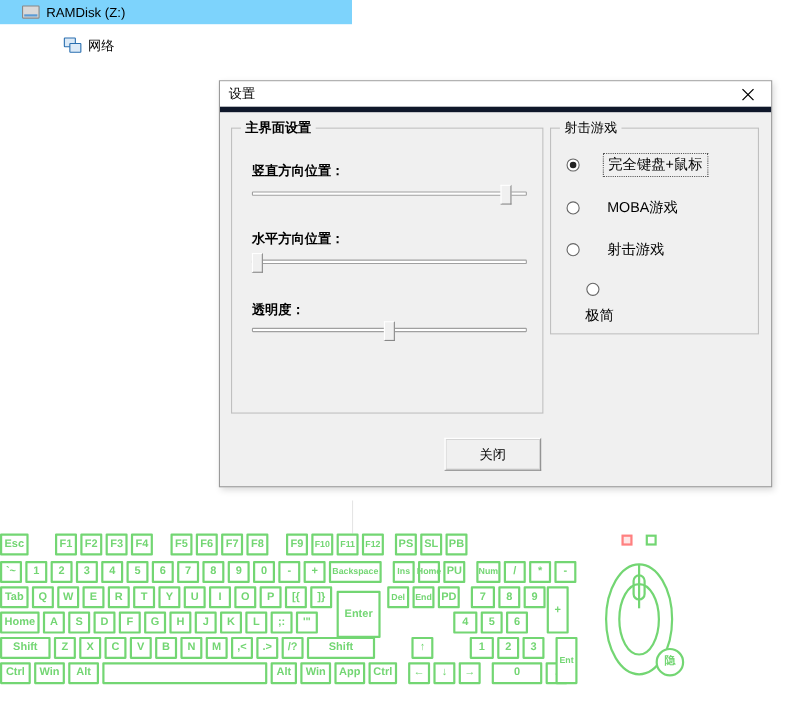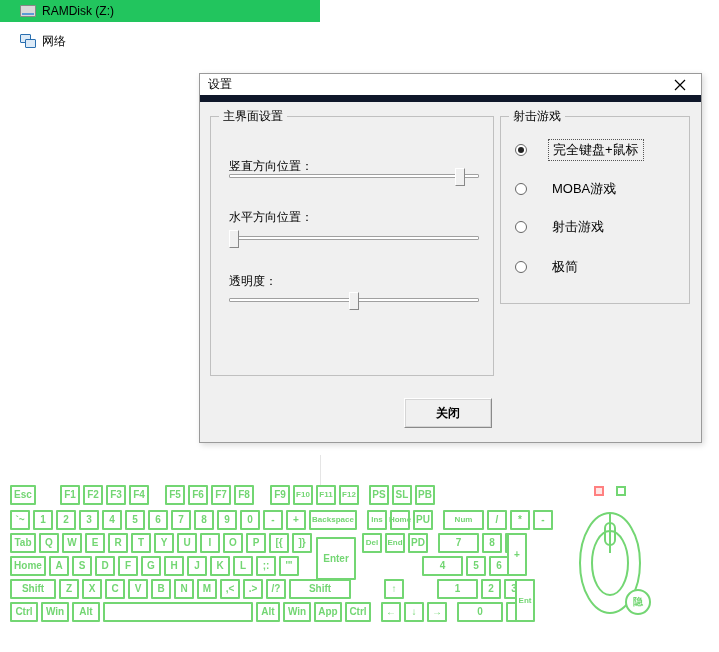--- a/index.html
+++ b/index.html
@@ -22,22 +22,22 @@
     background: #ffffff;
   }
   .tree-item {
     display: flex;
     align-items: center;
     height: 22px;
     padding-left: 20px;
     gap: 6px;
     color: #000;
   }
-  .tree-item.first { background: #22c55e; }
-  .tree-item.second { margin-top: 8px; }
+  .tree-item.first { background: #7dd3fc; }
+  .tree-item.second { margin-top: 8px; margin-left: 38px; }
   .hdd-icon {
     width: 16px; height: 12px;
     background: #d9d9d9;
     border: 1px solid #888;
     border-radius: 1px;
     position: relative;
   }
   .hdd-icon::after {
     content:""; position:absolute; bottom:1px; left:1px; right:1px; height:2px;
     background:#5a9bd5;
@@ -67,46 +67,46 @@
     background: #f0f0f0;
     border: 1px solid #9a9a9a;
     box-shadow: 2px 2px 6px rgba(0,0,0,0.15);
   }
   .titlebar {
     height: 28px;
     background: #ffffff;
     display: flex;
     align-items: center;
     padding: 0 0 0 8px;
-    border-bottom: 7px solid #0f172a;
+    border-bottom: 5px solid #0f172a;
   }
   .titlebar .title { flex:1; color:#000; }
   .titlebar .close {
     width: 42px; height: 28px;
     display:flex; align-items:center; justify-content:center;
     font-size:14px; color:#000;
   }
 
   .groupbox {
     position:absolute;
     border:1px solid #c0c0c0;
     background:#f0f0f0;
   }
   .groupbox .legend {
     position:absolute;
     top:-9px; left:8px;
     background:#f0f0f0;
     padding:0 4px;
     color:#000;
   }
-  .gb-main { left:10px; top:42px; width:284px; height:260px; }
+  .gb-main { left:10px; top:42px; width:284px; height:260px;font-weight:bold; }
   .gb-layout { left:300px; top:42px; width:190px; height:188px; }
 
   .field-label { position:absolute; left:18px; color:#000; }
-  .lbl-v { top:30px;margin-top:11px; }
+  .lbl-v { top:30px; }
   .lbl-h { top:92px; }
   .lbl-o { top:156px; }
 
   .slider {
     position:absolute;
     left:18px; width:250px; height:22px;
   }
   .sl-v { top:50px; }
   .sl-h { top:112px; }
   .sl-o { top:174px; }
@@ -121,39 +121,38 @@
     background:#f0f0f0;
     border-left:1px solid #fff; border-top:1px solid #fff;
     border-right:1px solid #888; border-bottom:1px solid #888;
   }
 
   .radio-row {
     position:absolute; left:14px;
     display:flex; align-items:center; gap:8px;
     color:#000; font-size:13px;
   }
-  .r1 { top:22px; } .r2 { top:62px; } .r3 { top:100px; } .r4 { top:140px; }
+  .r1 { top:22px; } .r2 { top:62px; } .r3 { top:100px; } .r4 { top:140px;flex-direction:column; }
   .radio {
     width:12px; height:12px; border:1px solid #666; border-radius:50%;
     background:#fff; display:flex; align-items:center; justify-content:center;
   }
   .radio .dot { width:6px; height:6px; background:#222; border-radius:50%; }
   .radio-label.selected { border:1px dotted #555; padding:1px 4px; }
   .radio-label { padding:1px 4px;margin-left:13px; }
 
   .close-btn {
     position:absolute;
     left:204px; bottom:14px;
     width:88px; height:30px;
     background:#f0f0f0;
     border-top:1px solid #fff; border-left:1px solid #fff;
     border-right:1px solid #8a8a8a; border-bottom:1px solid #8a8a8a;
     display:flex; align-items:center; justify-content:center;
     box-shadow: inset 0 0 0 1px #d5d5d5;
-    font-weight: bold;
   }
 
   
   .kbd {
     position:absolute;
     left:0; top:485px;
     width:719px;
     color:#73d673;
     font-family: Arial, sans-serif;
     font-weight: bold;
@@ -161,32 +160,32 @@
   .krow { display:flex; gap:3px; margin-bottom:3px; height:20px; }
   .krow.func { margin-bottom:5px; }
   .key {
     border:2px solid #73d673;
     background:#ffffff;
     color:#73d673;
     display:flex; align-items:center; justify-content:center;
     font-size:10px;
     line-height:1;
     border-radius:1px;
-  } .w20 { width:20px } .w22{width:41px}
+  } .w20 { width:20px } .w22{width:22px}
   .w24 { width:24px } .w26{width:26px} .w28{width:28px}
   .w30 { width:26px } .w36{width:36px}
   .w40 { width:40px } .w46{width:46px} .w48{width:48px} .w62{width:62px}
   .w150{ width:150px }
   .hgap4  { width:4px;  border:none; background:transparent }
   .hgap10 { width:10px; border:none; background:transparent }
   .hgap18 { width:18px; border:none; background:transparent }
   .h2 { height:43px }
   .sm { font-size:8px }
 
-  .kbd-cluster { display:flex; gap:22px; padding-left:10px;}
+  .kbd-cluster { display:flex; gap:22px; padding-left:0;}
 
   .mouse {
     width:70px;
     position:relative;
   }
   .mouse svg { overflow:visible; }
 
   .mouse-dot {
     width:10px;height:10px;border:2px solid #73d673;display:inline-block;margin:0 4px;
   }

